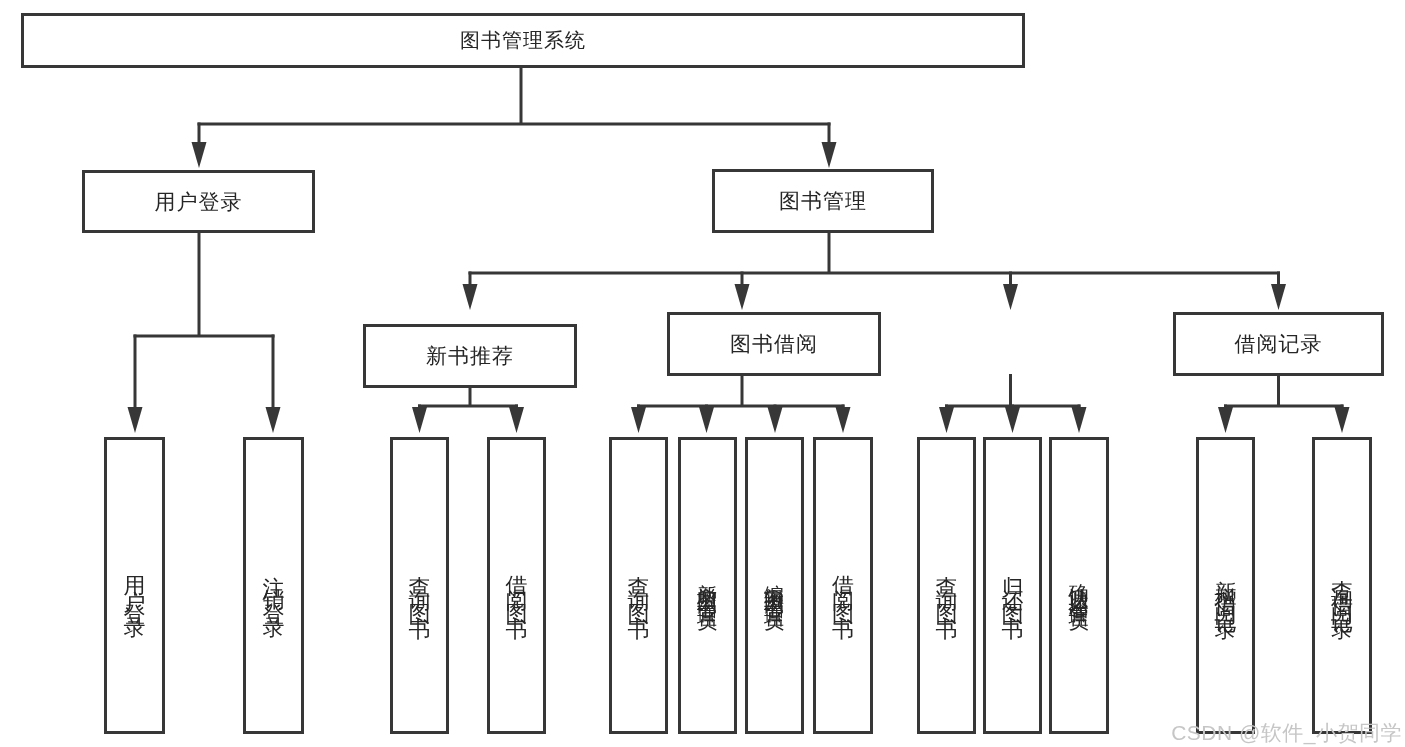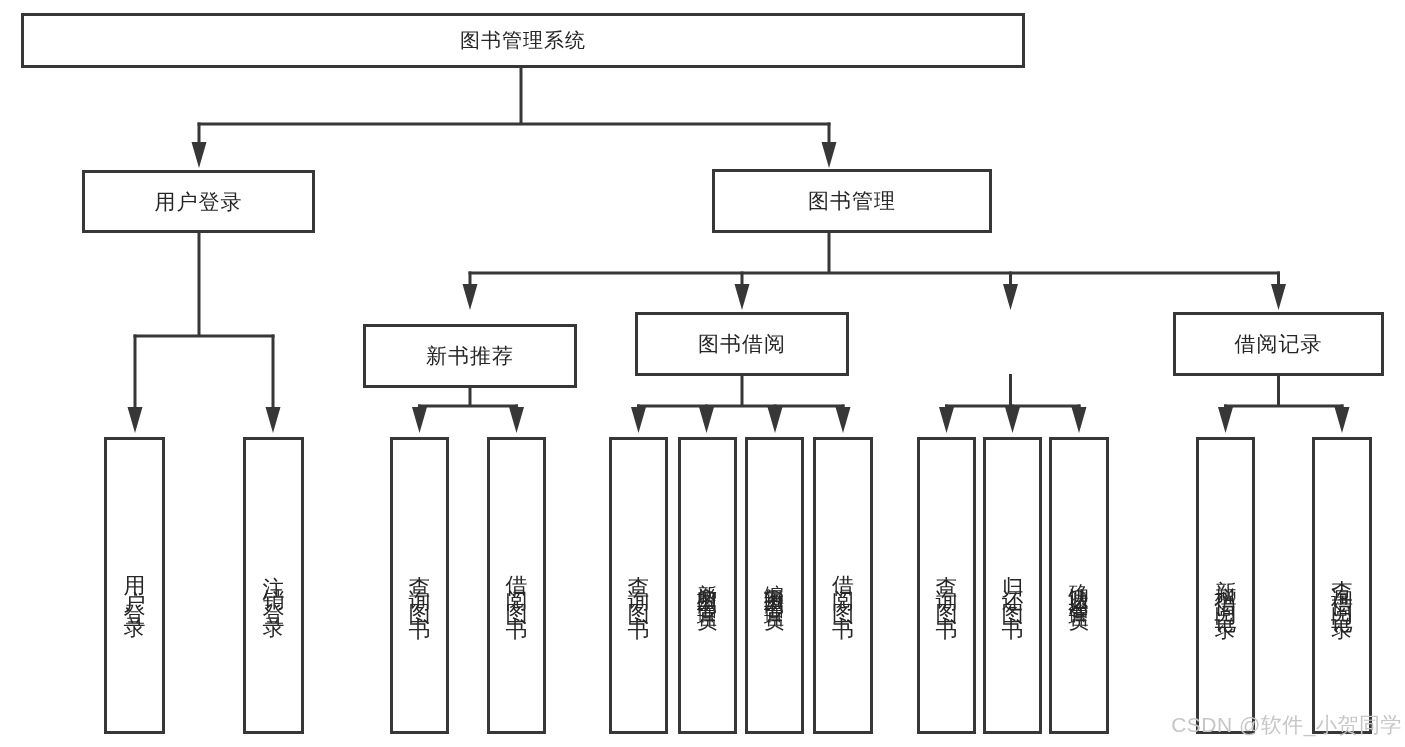--- a/index.html
+++ b/index.html
@@ -34,40 +34,40 @@
   }
   .vlabel{
     writing-mode:vertical-rl;text-orientation:mixed;
     font-size:22px;color:var(--text);line-height:1;
   }
   .sp4{letter-spacing:14px;}
   .sp6{letter-spacing:8px;}
   .sp9{letter-spacing:4px;font-size:20px;}
   #root-box{left:21px;top:13px;width:1004px;height:55px;font-size:20px;}
   #l2-user{left:82px;top:170px;width:233px;height:63px;}
-  #l2-book{left:712px;top:169px;width:280px;height:64px;}
+  #l2-book{left:712px;top:169px;width:222px;height:64px;}
   #l3-new{left:363px;top:312px;width:214px;height:64px;margin-top:12px;}
-  #l3-borrow{left:635px;top:312px;width:214px;height:64px;}
+  #l3-borrow{left:667px;top:312px;width:214px;height:64px;}
   #l3-current{left:903px;top:312px;width:215px;height:64px;}
   #l3-records{left:1173px;top:312px;width:211px;height:64px;}
   #lf-g1a{left:104px;width:61px;}
   #lf-g1b{left:243px;width:61px;}
   #lf-g2a{left:390px;width:59px;}
   #lf-g2b{left:487px;width:59px;}
   #lf-g3a{left:609px;width:59px;}
   #lf-g3b{left:678px;width:59px;}
   #lf-g3c{left:745px;width:59px;}
   #lf-g3d{left:813px;width:60px;}
   #lf-g4a{left:917px;width:59px;}
   #lf-g4b{left:983px;width:59px;}
   #lf-g4c{left:1049px;width:60px;}
   #lf-g5a{left:1196px;width:59px;}
   #lf-g5b{left:1312px;width:60px;}
   .watermark{
-    position:absolute;right:3px;bottom:8px;z-index:10;
+    position:absolute;right:3px;bottom:0;z-index:10;
     font-size:21px;color:var(--watermark);letter-spacing:0.5px;
     white-space:nowrap;
   }
 </style>
 </head>
 <body>
 
 <div id="canvas">
 
   <svg class="connectors" width="1405" height="747" viewBox="0 0 1405 747">

